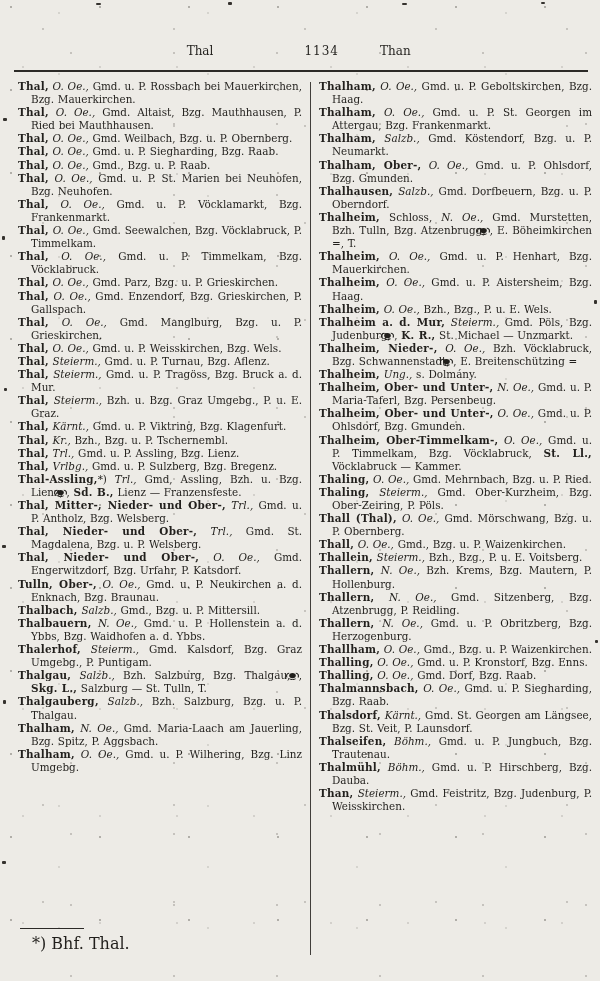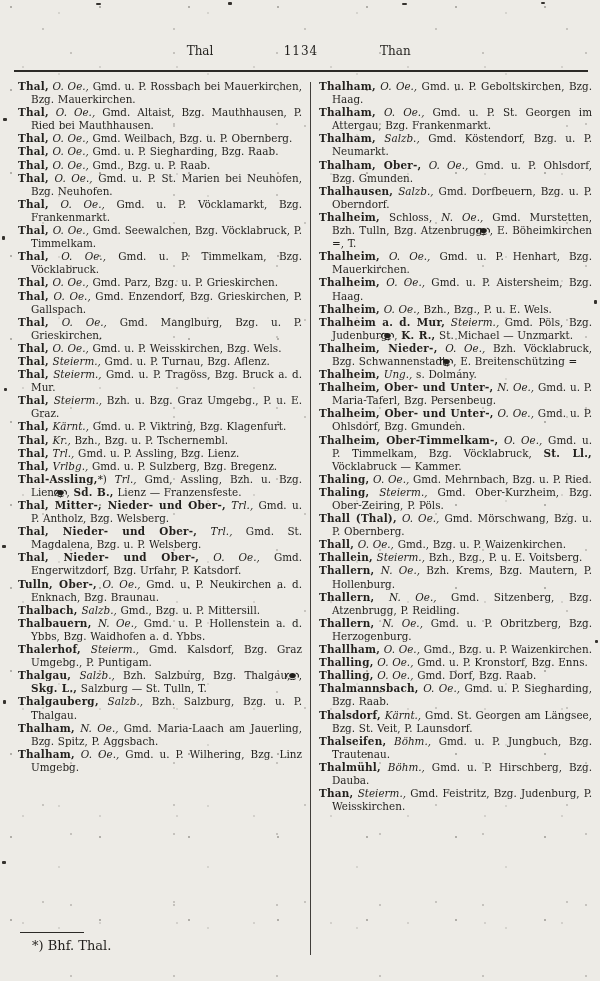--- a/index.html
+++ b/index.html
@@ -13,39 +13,39 @@
       radial-gradient(circle at 71px 53px, rgba(55,50,45,.26) .6px, transparent 1.3px),
       radial-gradient(circle at 23px 67px, rgba(55,50,45,.22) .5px, transparent 1.1px),
       radial-gradient(circle at 59px 13px, rgba(55,50,45,.20) .5px, transparent 1.1px);
     background-size:89px 83px, 131px 97px, 103px 71px, 77px 107px, 149px 61px;
     font-family:"DejaVu Serif","Liberation Serif",serif;
     color:#211f1c;
     overflow:hidden;
   }
   .header{position:absolute;top:44px;left:0;width:600px;height:20px;font-size:12px;}
   .hw-left{position:absolute;left:0;width:400px;text-align:center;}
-  .hw-num{position:absolute;left:256px;width:90px;text-align:center;letter-spacing:1px;}
+  .hw-num{position:absolute;left:249px;width:90px;text-align:right;letter-spacing:1px;}
   .hw-right{position:absolute;left:380px;width:150px;text-align:left;}
   .header-rule{position:absolute;top:70px;left:14px;width:574px;height:2px;background:#2c2a27;}
   .columns{position:absolute;top:80px;left:18px;right:8px;bottom:26px;display:flex;}
   .col{overflow:hidden;justify-content:flex-end;}
   .col-left{width:284px;display:flex;flex-direction:column;padding-right:5px;}
   .divider{width:1px;background:#413e3a;margin:2px 3px 0 3px;}
   .col-right{flex:1;padding-left:5px;}
   .entry{
     margin:0;font-size:10.4px;line-height:13.1px;
     text-align:justify;text-indent:-13px;padding-left:13px;
     word-spacing:.4px;
   }
   .run-b{font-weight:bold;letter-spacing:.25px;}
   .run-i{font-style:italic;}
   .sym{display:inline-block;vertical-align:-1px;line-height:0;}
   .footnote{margin-top:auto;padding-bottom:2px;}
   .footnote-rule{width:64px;height:1px;background:#2c2a27;margin:6px 0 5px 2px;}
-  .footnote-text{font-size:13px;padding-left:14px;}
+  .footnote-text{font-size:16px;padding-left:14px;}
   .speck{position:absolute;background:#35322e;border-radius:1px;}
 </style>
 </head>
 <body>
 
 <div>
   <div class="speck" style="left:3px;top:118px;width:4px;height:3px;"></div>
   <div class="speck" style="left:2px;top:236px;width:3px;height:4px;"></div>
   <div class="speck" style="left:4px;top:388px;width:3px;height:3px;"></div>
   <div class="speck" style="left:2px;top:545px;width:4px;height:3px;"></div>

